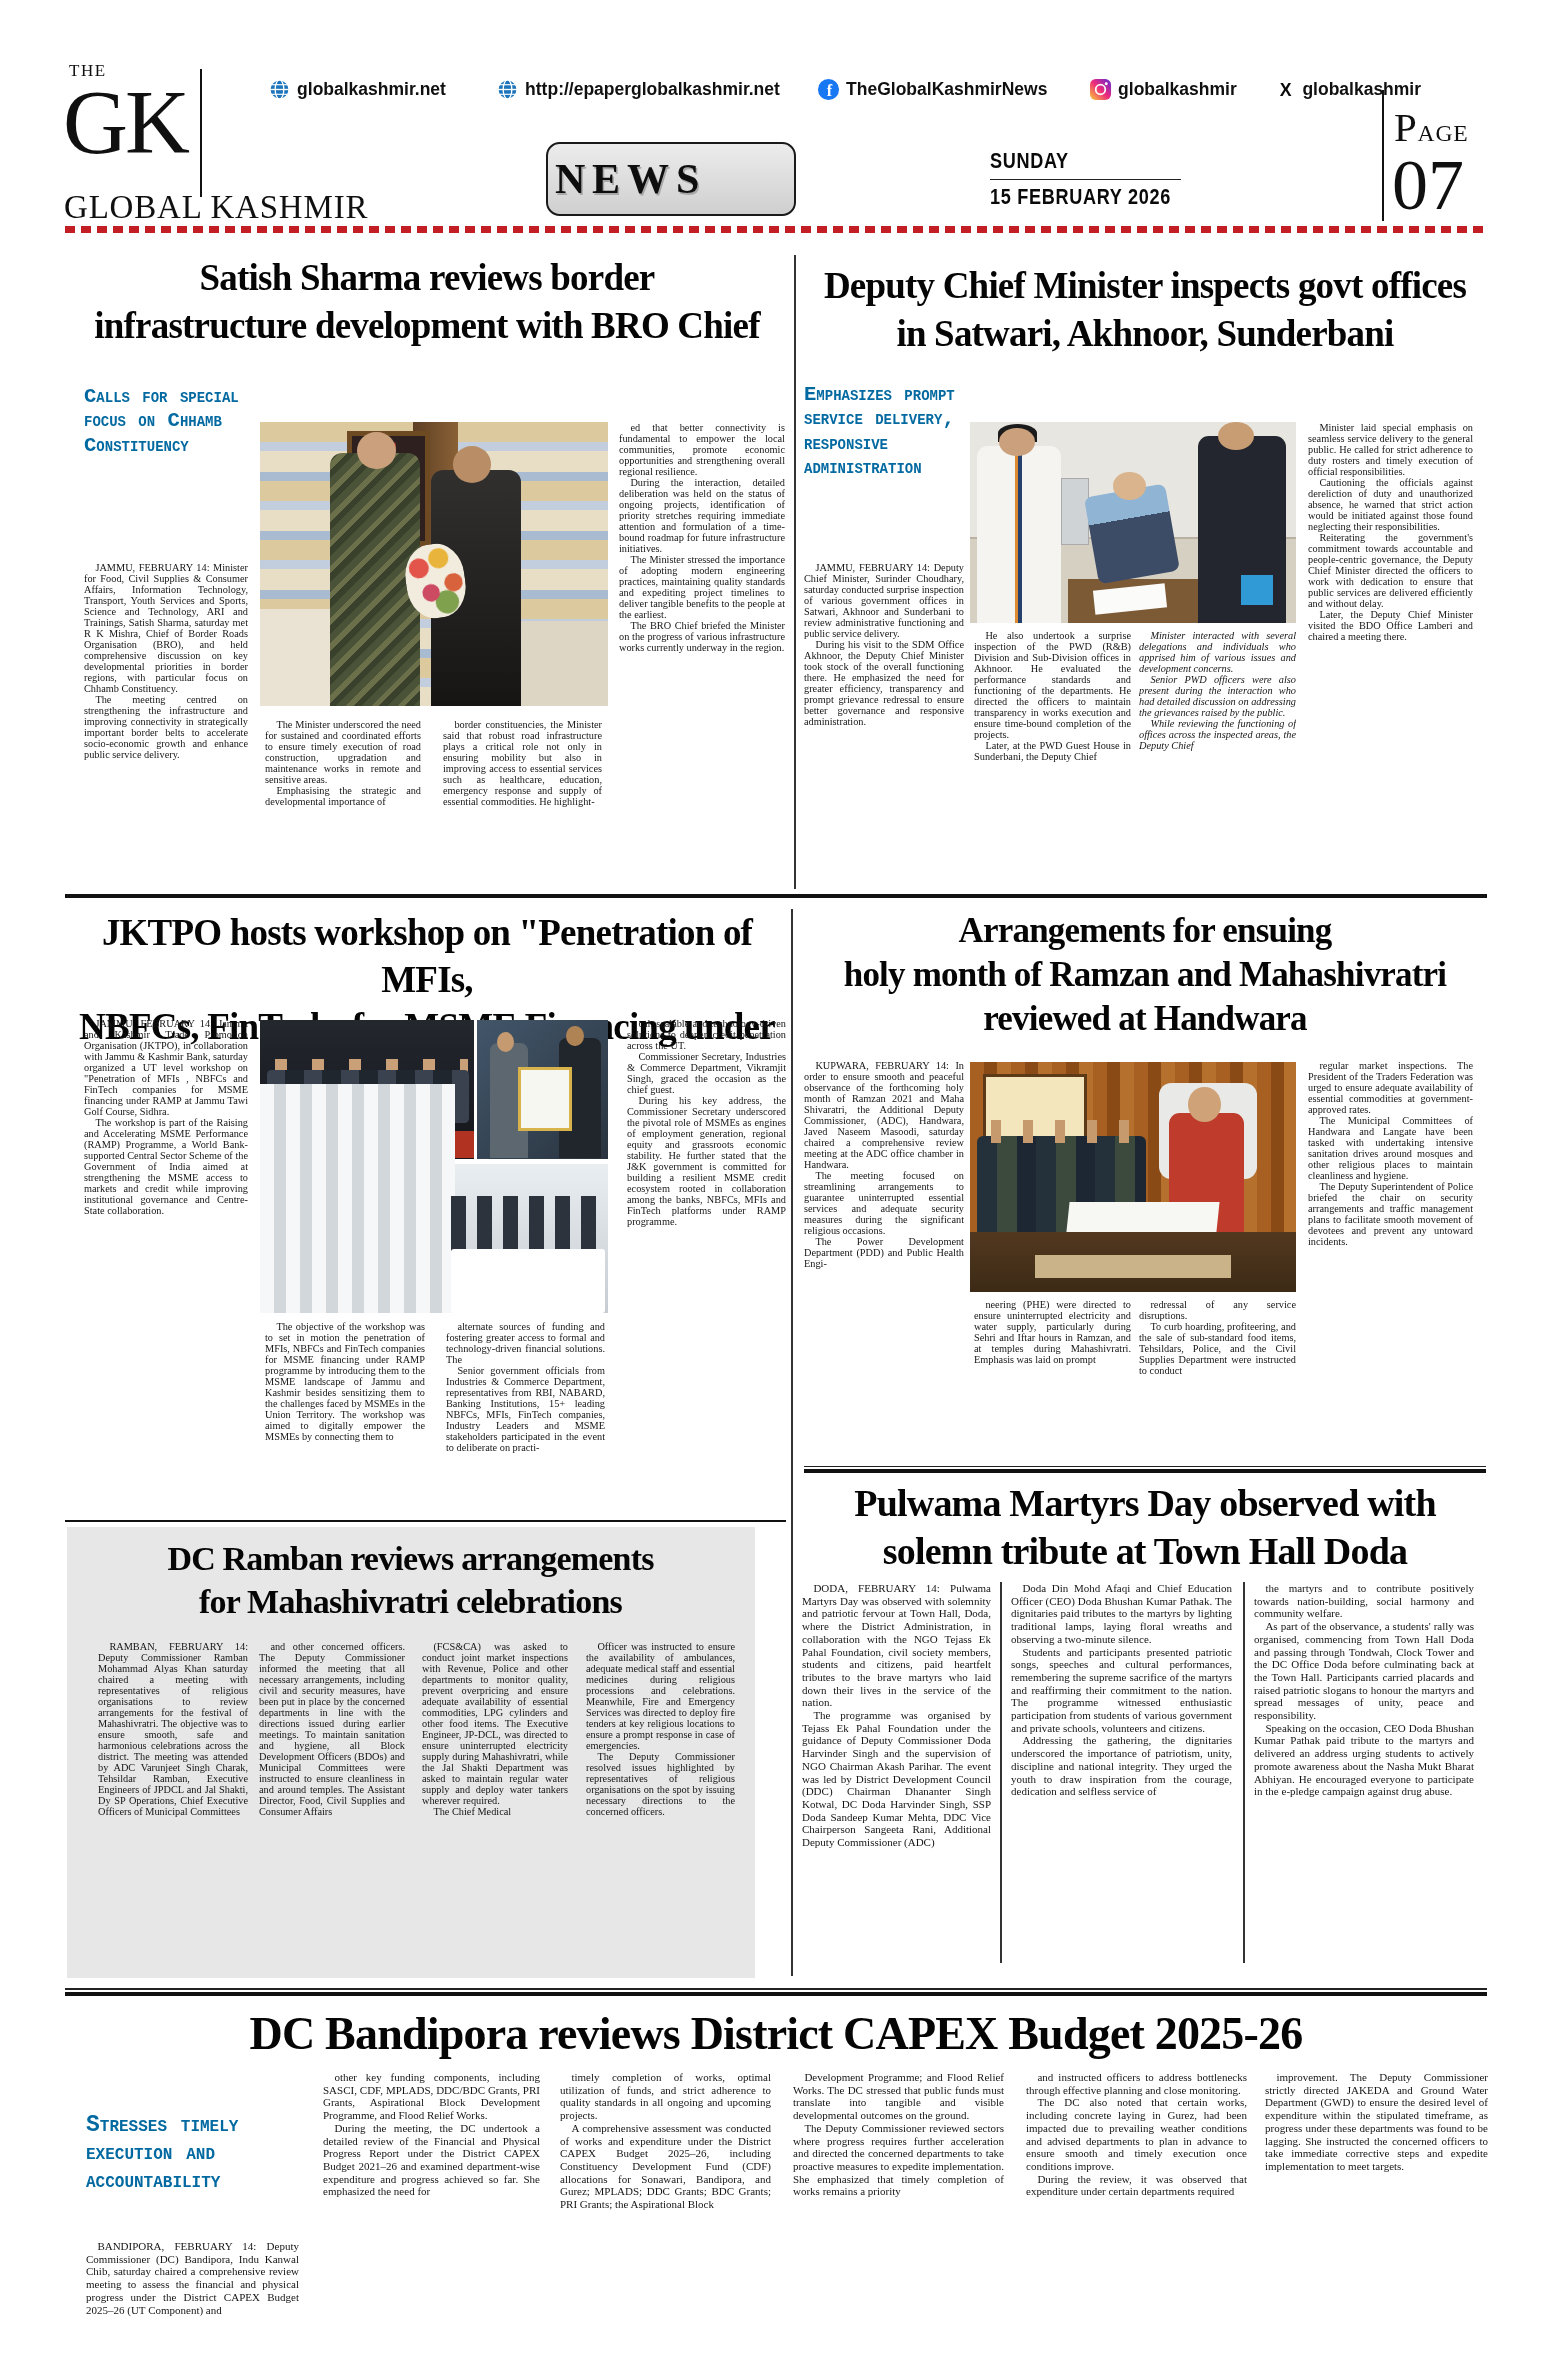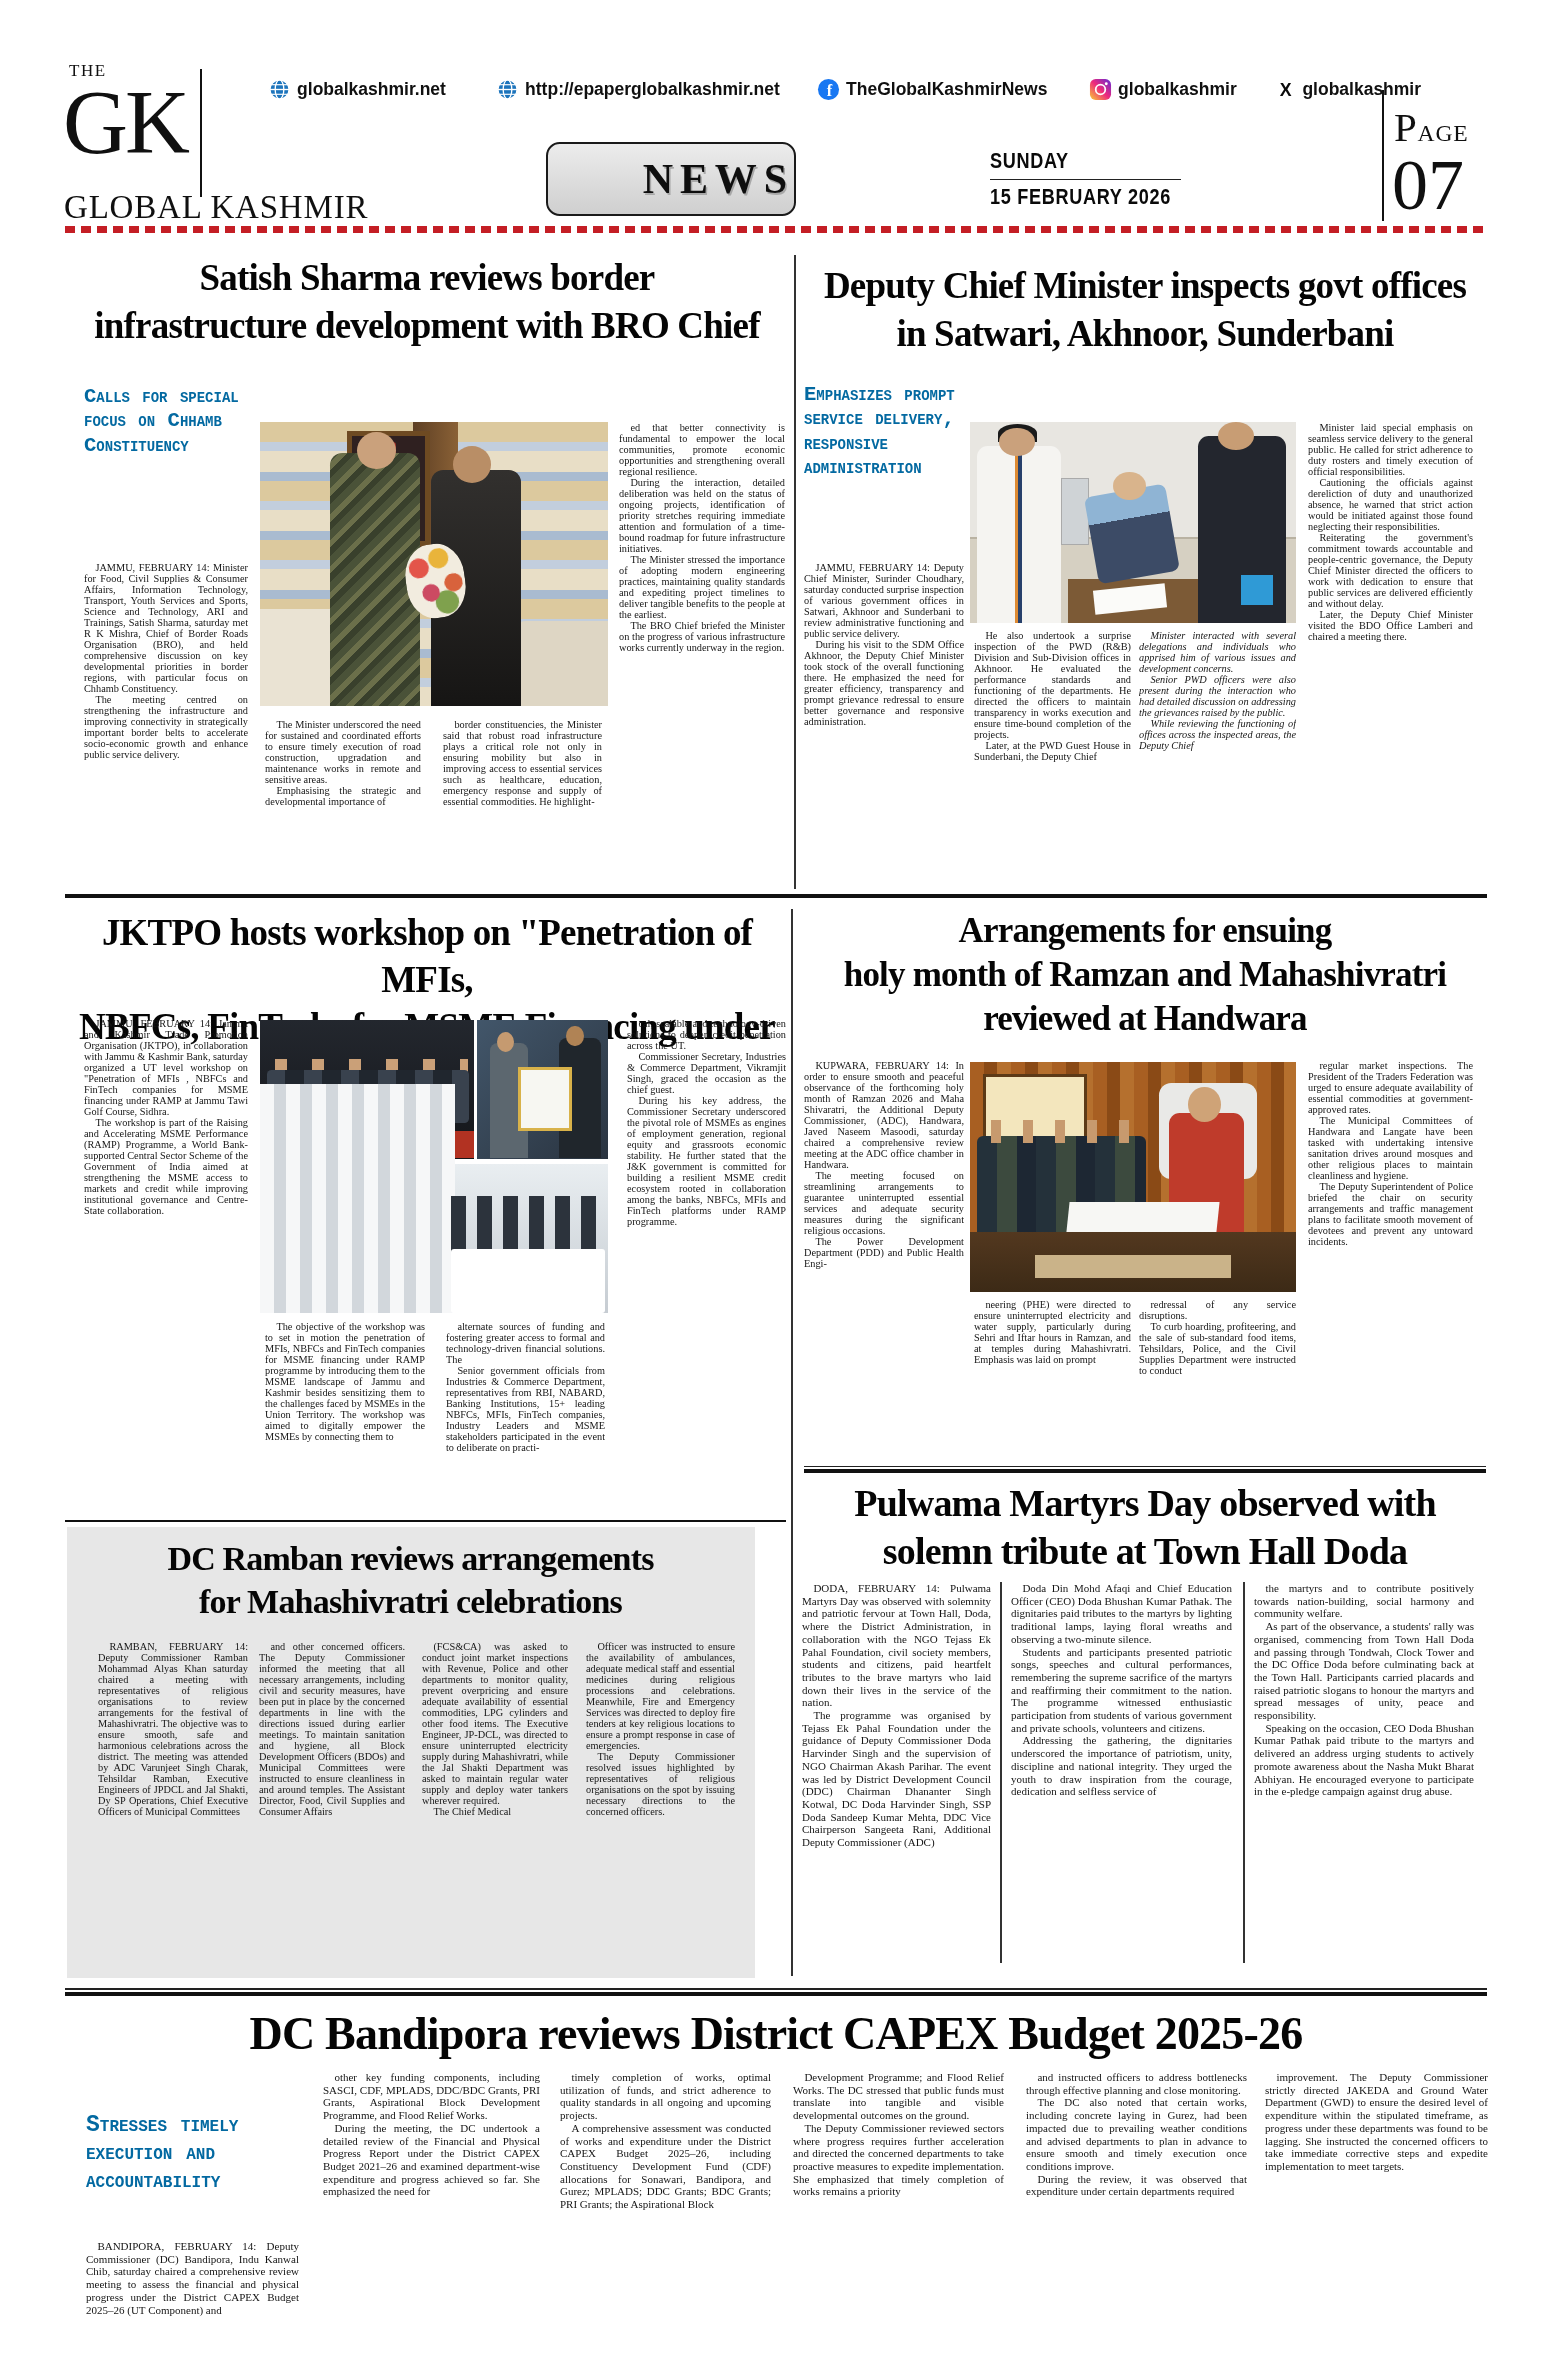--- a/index.html
+++ b/index.html
@@ -9,21 +9,21 @@
 
   
   .logo-the{left:69px;top:61px;font-size:17px;letter-spacing:1.5px;font-weight:400;}
   .logo-gk{left:63px;top:67px;font-size:90px;line-height:1.25;font-weight:400;letter-spacing:-3px;}
   .logo-vrule{left:200px;top:69px;width:1.5px;height:128px;background:#111;}
   .logo-name{left:64px;top:189px;font-size:33px;letter-spacing:0.8px;white-space:nowrap;}
   .social{top:76px;height:27.4px;display:flex;align-items:center;gap:6.1px;
           font-family:"Liberation Sans","DejaVu Sans",sans-serif;font-weight:700;font-size:17.5px;}
   .social svg{display:block;}
   .news-box{left:546px;top:142px;width:246px;height:70px;background:linear-gradient(#ececec,#cfcfcf);
-            border:2.3px solid #1a1a1a;border-radius:13.7px;display:flex;align-items:center;justify-content:flex-end;}
+            border:2.3px solid #1a1a1a;border-radius:13.7px;display:flex;align-items:center;justify-content:flex-start;}
   .news-box span{font-size:42px;font-weight:700;letter-spacing:6.9px;padding-left:6.9px;color:#0e0e0e;
                  text-shadow:1.5px 1.5px 0 #a8a8a8;}
   .date-block{left:990px;top:149px;width:200px;font-family:"Liberation Sans","DejaVu Sans",sans-serif;
               font-weight:700;color:#0a0a0a;}
   .date-day{font-size:21.3px;transform:scaleX(.85);transform-origin:left;letter-spacing:0.8px;}
   .date-rule{width:191px;height:1.5px;background:#222;margin:4.6px 0 5.3px 0;}
   .date-date{font-size:21.3px;transform:scaleX(.85);transform-origin:left;letter-spacing:0.8px;white-space:nowrap;}
   .head-vrule{left:1382px;top:90px;width:2.3px;height:131px;background:#111;}
   .page-word{left:1394px;top:120px;font-size:23.6px;letter-spacing:0.8px;}
   .page-word::first-letter{font-size:41px;line-height:0;}
@@ -335,21 +335,21 @@
 
   <div class="abs rule-v" style="left:791px;top:909px;width:1.5px;height:1067px;"></div>
 
   <section>
     <div class="abs headline" style="left:804px;top:909px;width:682px;font-size:35px;line-height:44px;">
         <p>Arrangements for ensuing</p>
         <p>holy month of Ramzan and Mahashivratri</p>
         <p>reviewed at Handwara</p>
       </div>
     <div class="abs bodycol" style="left:804px;top:1060px;width:160px;height:403px;">
-        <p>KUPWARA, FEBRUARY 14: In order to ensure smooth and peaceful observance of the forthcoming holy month of Ramzan 2026 and Maha Shivaratri, the Additional Deputy Commissioner, (ADC), Handwara, Javed Naseem Masoodi, saturday chaired a comprehensive review meeting at the ADC office chamber in Handwara.</p>
+        <p>KUPWARA, FEBRUARY 14: In order to ensure smooth and peaceful observance of the forthcoming holy month of Ramzan 2021 and Maha Shivaratri, the Additional Deputy Commissioner, (ADC), Handwara, Javed Naseem Masoodi, saturday chaired a comprehensive review meeting at the ADC office chamber in Handwara.</p>
         <p>The meeting focused on streamlining arrangements to guarantee uninterrupted essential services and adequate security measures during the significant religious occasions.</p>
         <p>The Power Development Department (PDD) and Public Health Engi-</p>
       </div>
     <div class="abs photo" style="left:970px;top:1062px;width:326px;height:230px;">
       <div class="h-top"></div>
         <div class="h-window"></div>
       <div class="h-group"></div>
         <div class="h-gheads"></div>
       <div class="h-chair"></div>
         <div class="h-manred"></div>

